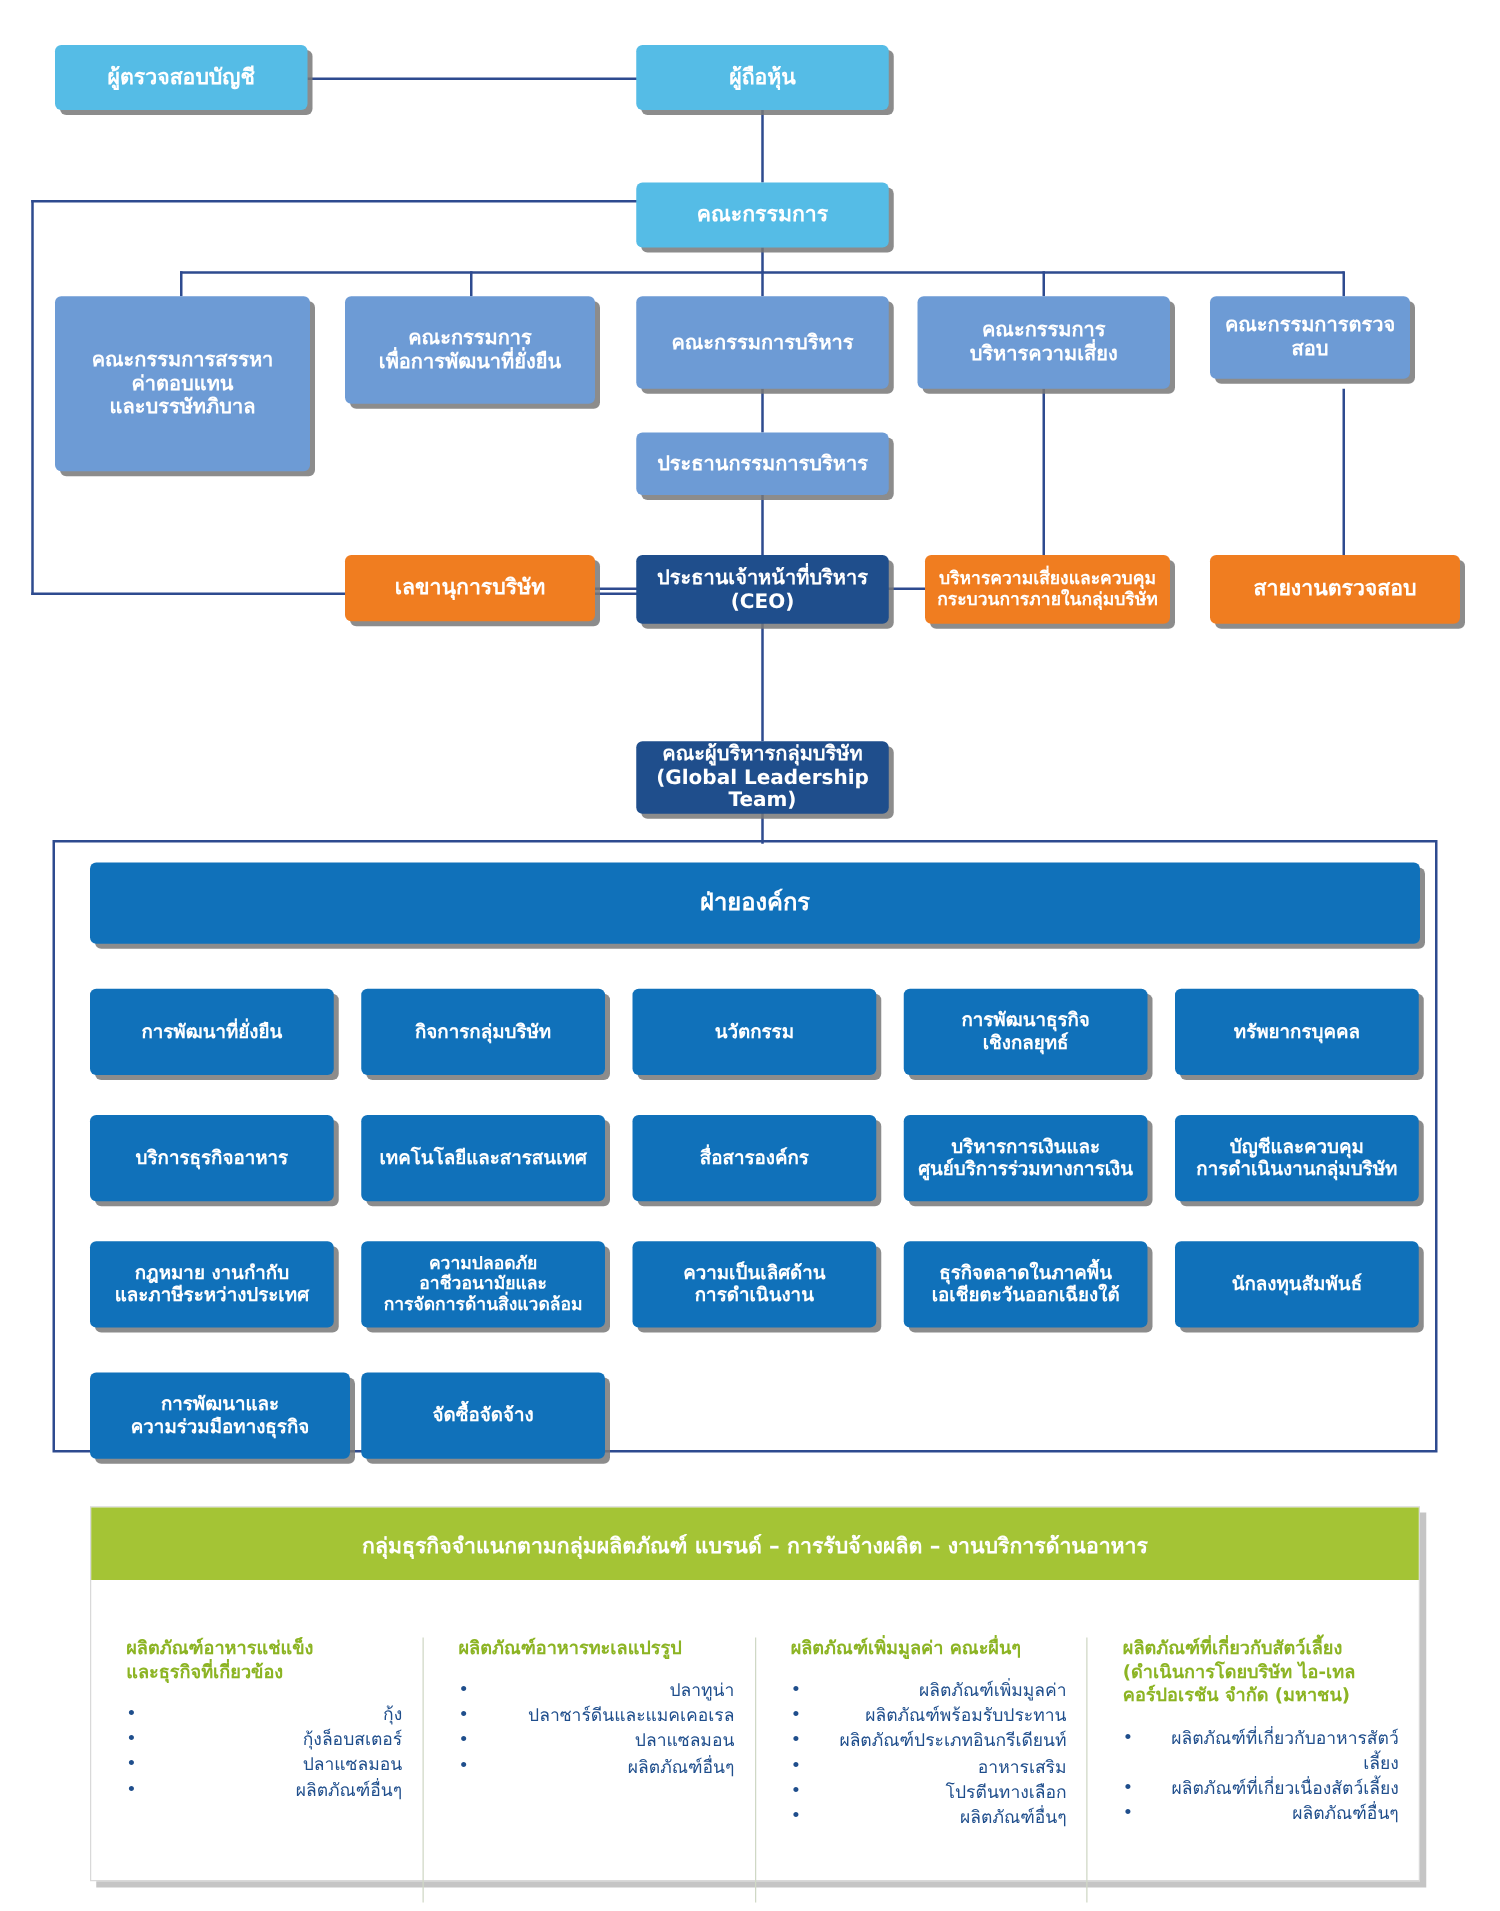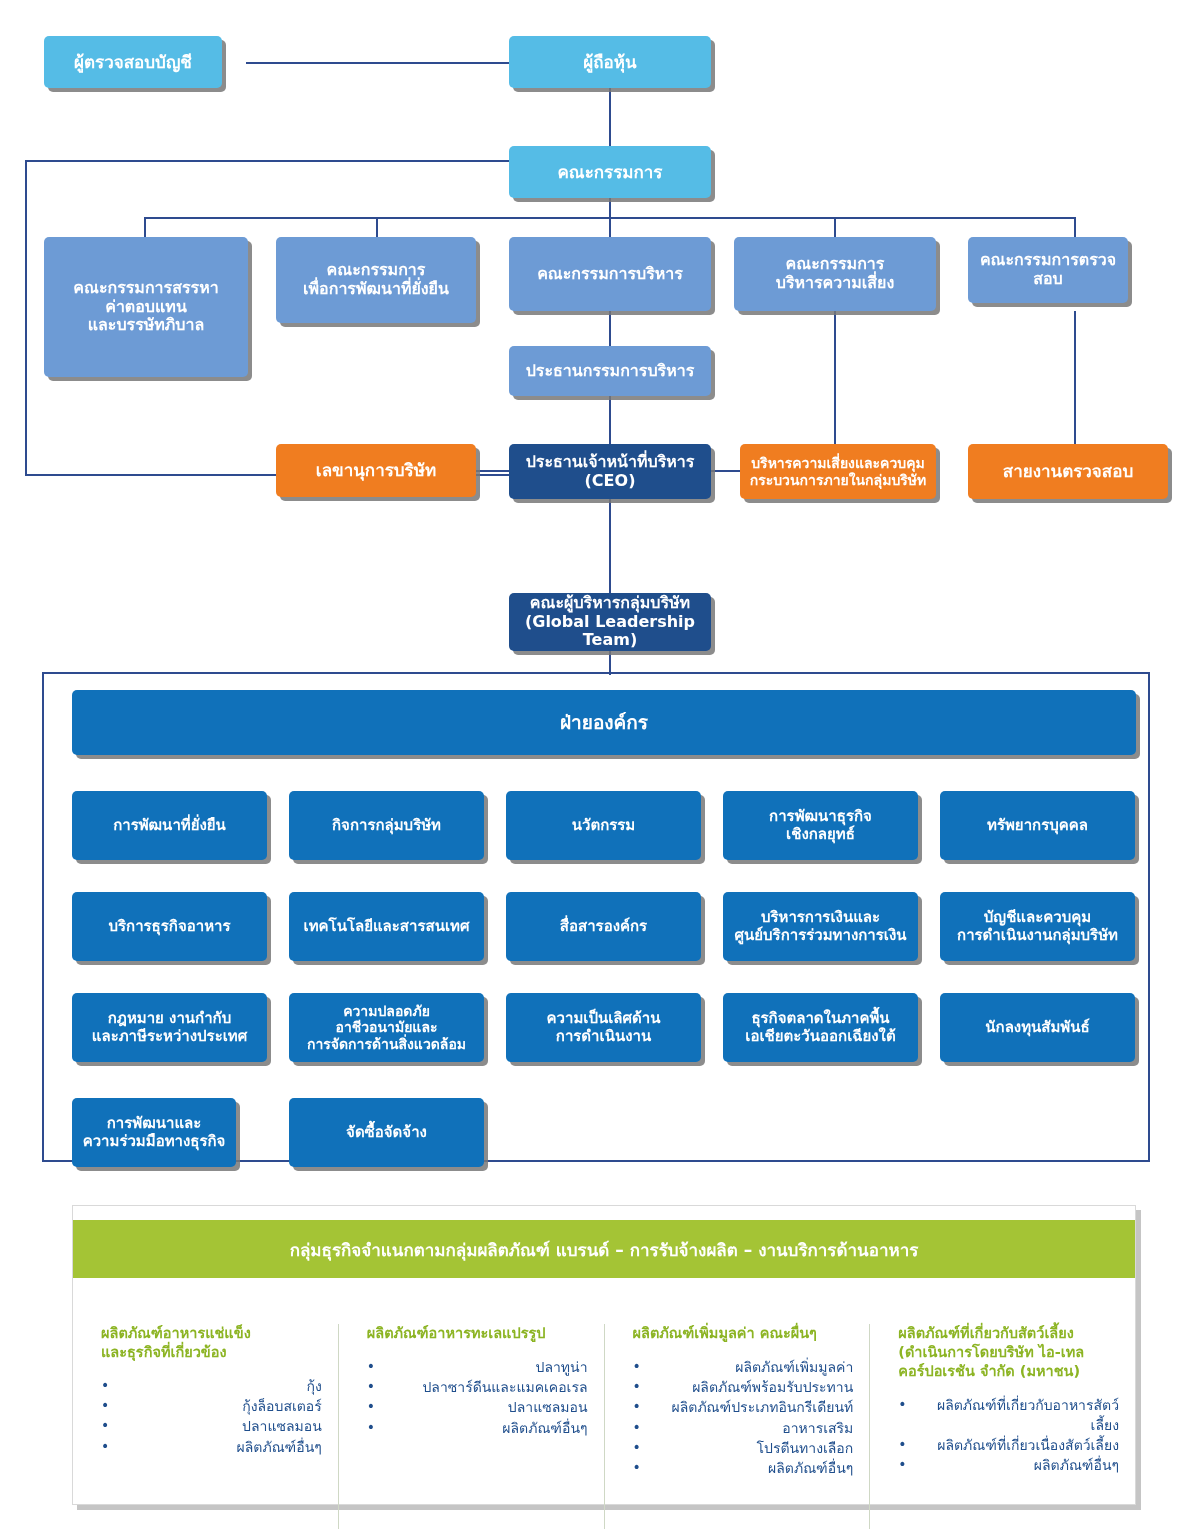--- a/index.html
+++ b/index.html
@@ -76,21 +76,20 @@
     background: #a4c435;
     color: #ffffff;
     display: flex;
     align-items: center;
     justify-content: center;
     font-weight: 700;
     font-size: 17px;
     text-align: center;
     padding: 12px 10px;
     box-sizing: border-box;
-    margin-top: 14px;
   }
   #product-columns {
     display: flex;
     padding: 18px 0 10px 0;
     box-sizing: border-box;
     height: calc(100% - 58px);
     margin-top: 28px;
   }
   .pcol {
     flex: 1 1 0;
@@ -159,21 +158,21 @@
   <div class="ln lnh" style="left:700px; top:470px; width:40px;"></div>
 
   <div class="ln lnv" style="left:609px; top:498px; height:95px;"></div>
 
   <div class="ln lnv" style="left:609px; top:650px; height:25px;"></div>
 
   <div class="frame" style="left:25px; top:160px; width:584px; height:316px; border-right:none; border-top:2px solid #2e4b8f;"></div>
 
   <div class="frame" style="left:42px; top:672px; width:1108px; height:490px; border-top:2px solid #2e4b8f;"></div>
 
-  <div class="box sky" style="left:44px; top:36px; width:178px; height:52px; font-size:17px;">ผู้ตรวจสอบบัญชี</div>
+  <div class="box sky" style="left:44px; top:36px; width:202px; height:52px; font-size:17px;">ผู้ตรวจสอบบัญชี</div>
 
   <div class="box sky" style="left:509px; top:36px; width:202px; height:52px; font-size:17px;">ผู้ถือหุ้น</div>
 
   <div class="box sky" style="left:509px; top:146px; width:202px; height:52px; font-size:17px;">คณะกรรมการ</div>
 
   <div class="box steel multiline" style="left:44px; top:237px; width:204px; height:140px; font-size:16px; white-space:pre-line;">คณะกรรมการสรรหา
 ค่าตอบแทน
 และบรรษัทภิบาล</div>
 
   <div class="box steel multiline" style="left:276px; top:237px; width:200px; height:86px; font-size:16px; white-space:pre-line;">คณะกรรมการ
@@ -222,21 +221,21 @@
 และภาษีระหว่างประเทศ</div>
   <div class="box divblue multiline" style="left:289px; top:993px; width:195px; height:69px; font-size:14px; white-space:pre-line;">ความปลอดภัย
 อาชีวอนามัยและ
 การจัดการด้านสิ่งแวดล้อม</div>
   <div class="box divblue multiline" style="left:506px; top:993px; width:195px; height:69px; font-size:15px; white-space:pre-line;">ความเป็นเลิศด้าน
 การดำเนินงาน</div>
   <div class="box divblue multiline" style="left:723px; top:993px; width:195px; height:69px; font-size:15px; white-space:pre-line;">ธุรกิจตลาดในภาคพื้น
 เอเชียตะวันออกเฉียงใต้</div>
   <div class="box divblue multiline" style="left:940px; top:993px; width:195px; height:69px; font-size:15px; white-space:pre-line;">นักลงทุนสัมพันธ์</div>
 
-  <div class="box divblue multiline" style="left:72px; top:1098px; width:164px; height:69px; font-size:15px; white-space:pre-line;">การพัฒนาและ
+  <div class="box divblue multiline" style="left:72px; top:1098px; width:208px; height:69px; font-size:15px; white-space:pre-line;">การพัฒนาและ
 ความร่วมมือทางธุรกิจ</div>
   <div class="box divblue multiline" style="left:289px; top:1098px; width:195px; height:69px; font-size:15px; white-space:pre-line;">จัดซื้อจัดจ้าง</div>
 
   <div id="product-panel">
     <div id="product-header">กลุ่มธุรกิจจำแนกตามกลุ่มผลิตภัณฑ์ แบรนด์ – การรับจ้างผลิต – งานบริการด้านอาหาร</div>
     <div id="product-columns">
 
       <div class="pcol">
         <div class="pcol-title">ผลิตภัณฑ์อาหารแช่แข็ง
 และธุรกิจที่เกี่ยวข้อง</div>

